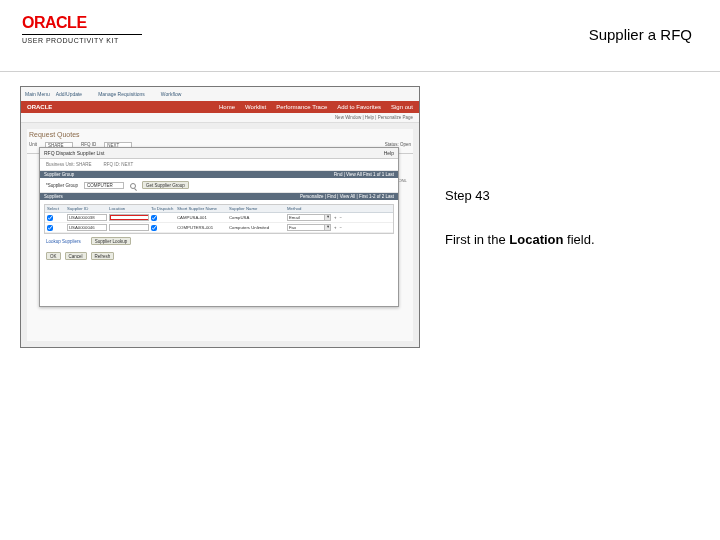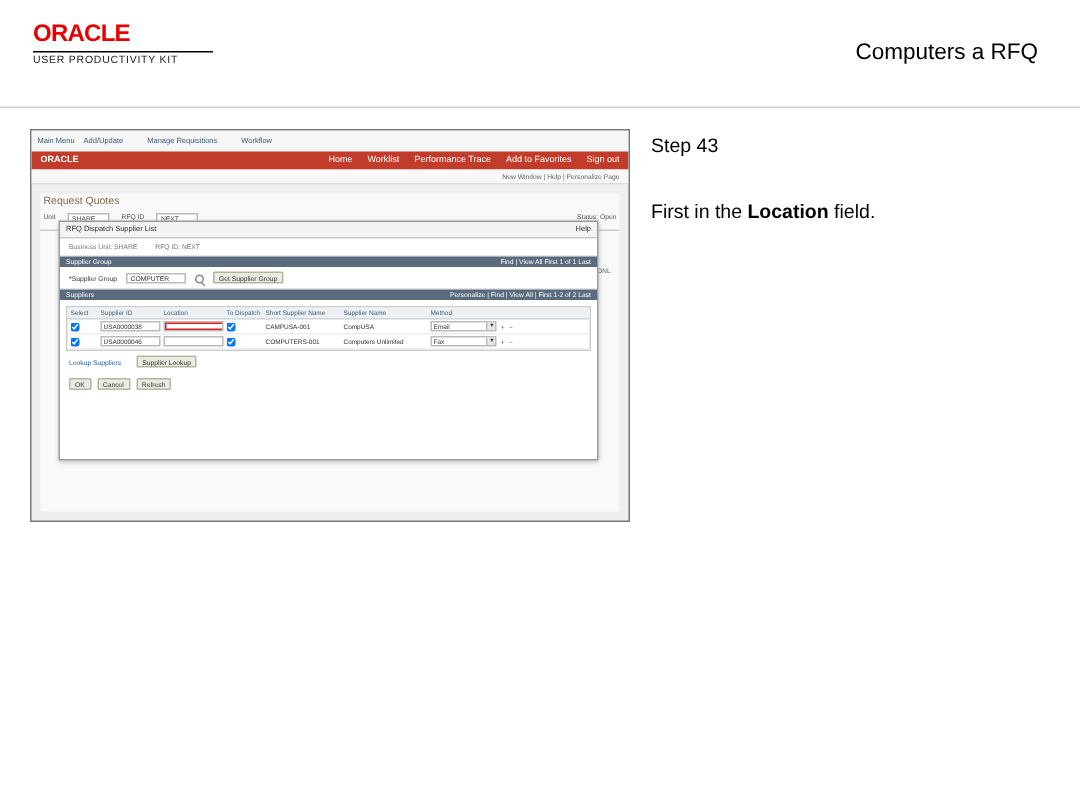--- a/index.html
+++ b/index.html
@@ -44,21 +44,22 @@
     position: absolute;
     right: 28px;
     top: 26px;
     font-size: 15px;
   }
 
   
   .main {
     display: flex;
     padding: 14px 20px 0 20px;
-    gap: 14px;
+    gap: 25px;
+    align-items: center;
   }
 
   .screenshot {
     width: 400px;
     height: 262px;
     border: 1px solid #777;
     background: #eee;
     position: relative;
     overflow: hidden;
     font-size: 5px;
@@ -274,21 +275,21 @@
 
 </style>
 </head>
 <body>
 
 <div class="top-header">
   <div class="brand">
     <div class="brand-logo">ORACLE</div>
     <div class="brand-sub">USER PRODUCTIVITY KIT</div>
   </div>
-  <div class="title-right">Computers a RFQ</div>
+  <div class="title-right">Supplier a RFQ</div>
 </div>
 
 <div class="main">
 
   <div class="screenshot">
 
     <div class="sh-topbar">
       <span>Main Menu</span>
       <span>Add/Update</span>
       <span style="margin-left:10px">Manage Requisitions</span>

